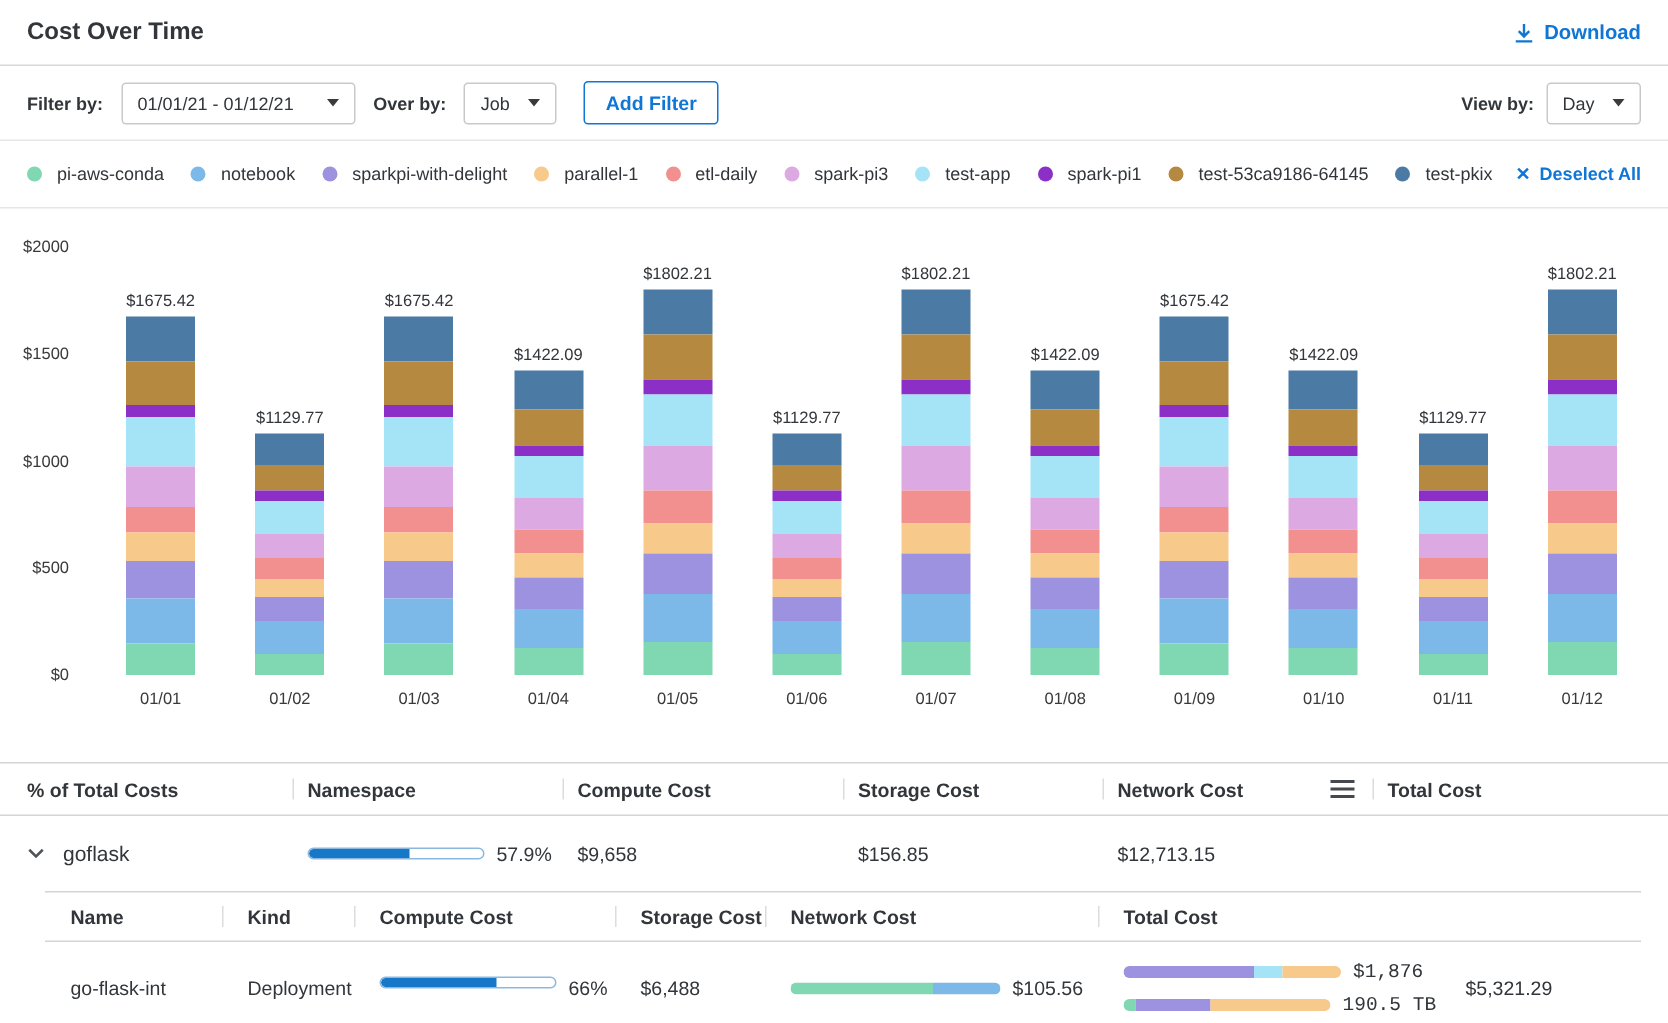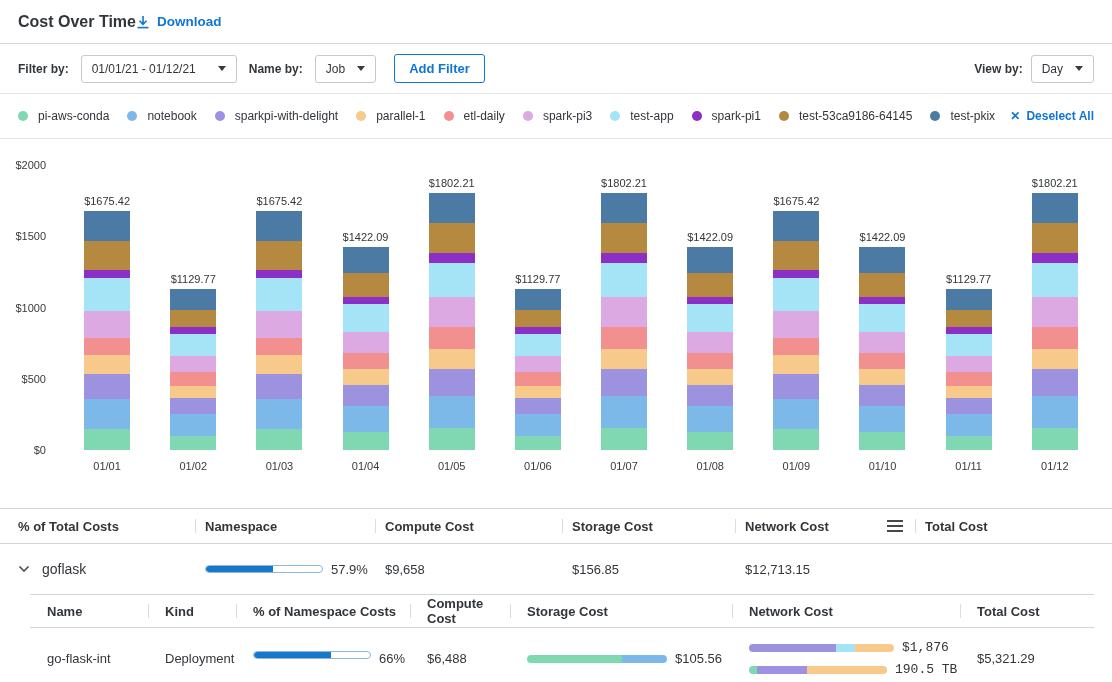--- a/index.html
+++ b/index.html
@@ -3,21 +3,21 @@
 <meta charset="utf-8">
 <style>
   * { box-sizing: border-box; margin: 0; padding: 0; }
   html,body { background:#fff; }
   body {
     width: 1112px; height: 682px; overflow: hidden;
     font-family: "Liberation Sans", sans-serif;
     color: #32363a; font-size: 13px;
   }
   
-  .topbar { display:flex; align-items:center;
+  .topbar { display:flex; justify-content:space-between; align-items:center;
     height:44px; padding:0 18px; border-bottom:1px solid #d8d8d8; }
   .page-title { font-size:16px; font-weight:700; }
   .download-btn { display:flex; align-items:center; gap:7px; color:#1076d5;
     font-size:13.5px; font-weight:700; background:none; border:none;
     font-family:inherit; cursor:pointer; }
   
   .filterbar { display:flex; align-items:center; gap:12px; height:50px;
     padding:0 18px; border-bottom:1px solid #e6e6e6; }
   .flabel { font-size:12px; font-weight:700; }
   .dropdown { display:flex; align-items:center; gap:22px; border:1px solid #c9c9c9;
@@ -106,21 +106,21 @@
     <span>Download</span>
   </button>
 </div>
 
 <div class="filterbar">
   <span class="flabel">Filter by:</span>
   <div class="dropdown">
     <span>01/01/21 - 01/12/21</span>
     <span class="caret"></span>
   </div>
-  <span class="flabel">Name by:</span>
+  <span class="flabel">Over by:</span>
   <div class="dropdown small">
     <span>Job</span>
     <span class="caret"></span>
   </div>
   <button class="add-filter-btn">Add Filter</button>
   <div class="viewby">
     <span class="flabel">View by:</span>
     <div class="dropdown small">
       <span>Day</span>
       <span class="caret"></span>
@@ -392,21 +392,20 @@
     </div>
     <div class="cellpad">$9,658</div>
     <div class="cellpad">$156.85</div>
     <div class="cellpad">$12,713.15</div>
   </div>
 
   <div class="nested">
     <div class="n-grid n-header">
       <div class="n-hcell">Name</div>
       <div class="n-hcell">Kind</div>
-      <div class="n-hcell">% of Namespace Costs</div>
       <div class="n-hcell">Compute Cost</div>
       <div class="n-hcell">Storage Cost</div>
       <div class="n-hcell">Network Cost</div>
       <div class="n-hcell">Total Cost</div>
     </div>
 
     <div class="n-grid n-row">
       <div class="n-cell">go-flask-int</div>
       <div class="n-cell">Deployment</div>
       <div class="n-pct-cell">

